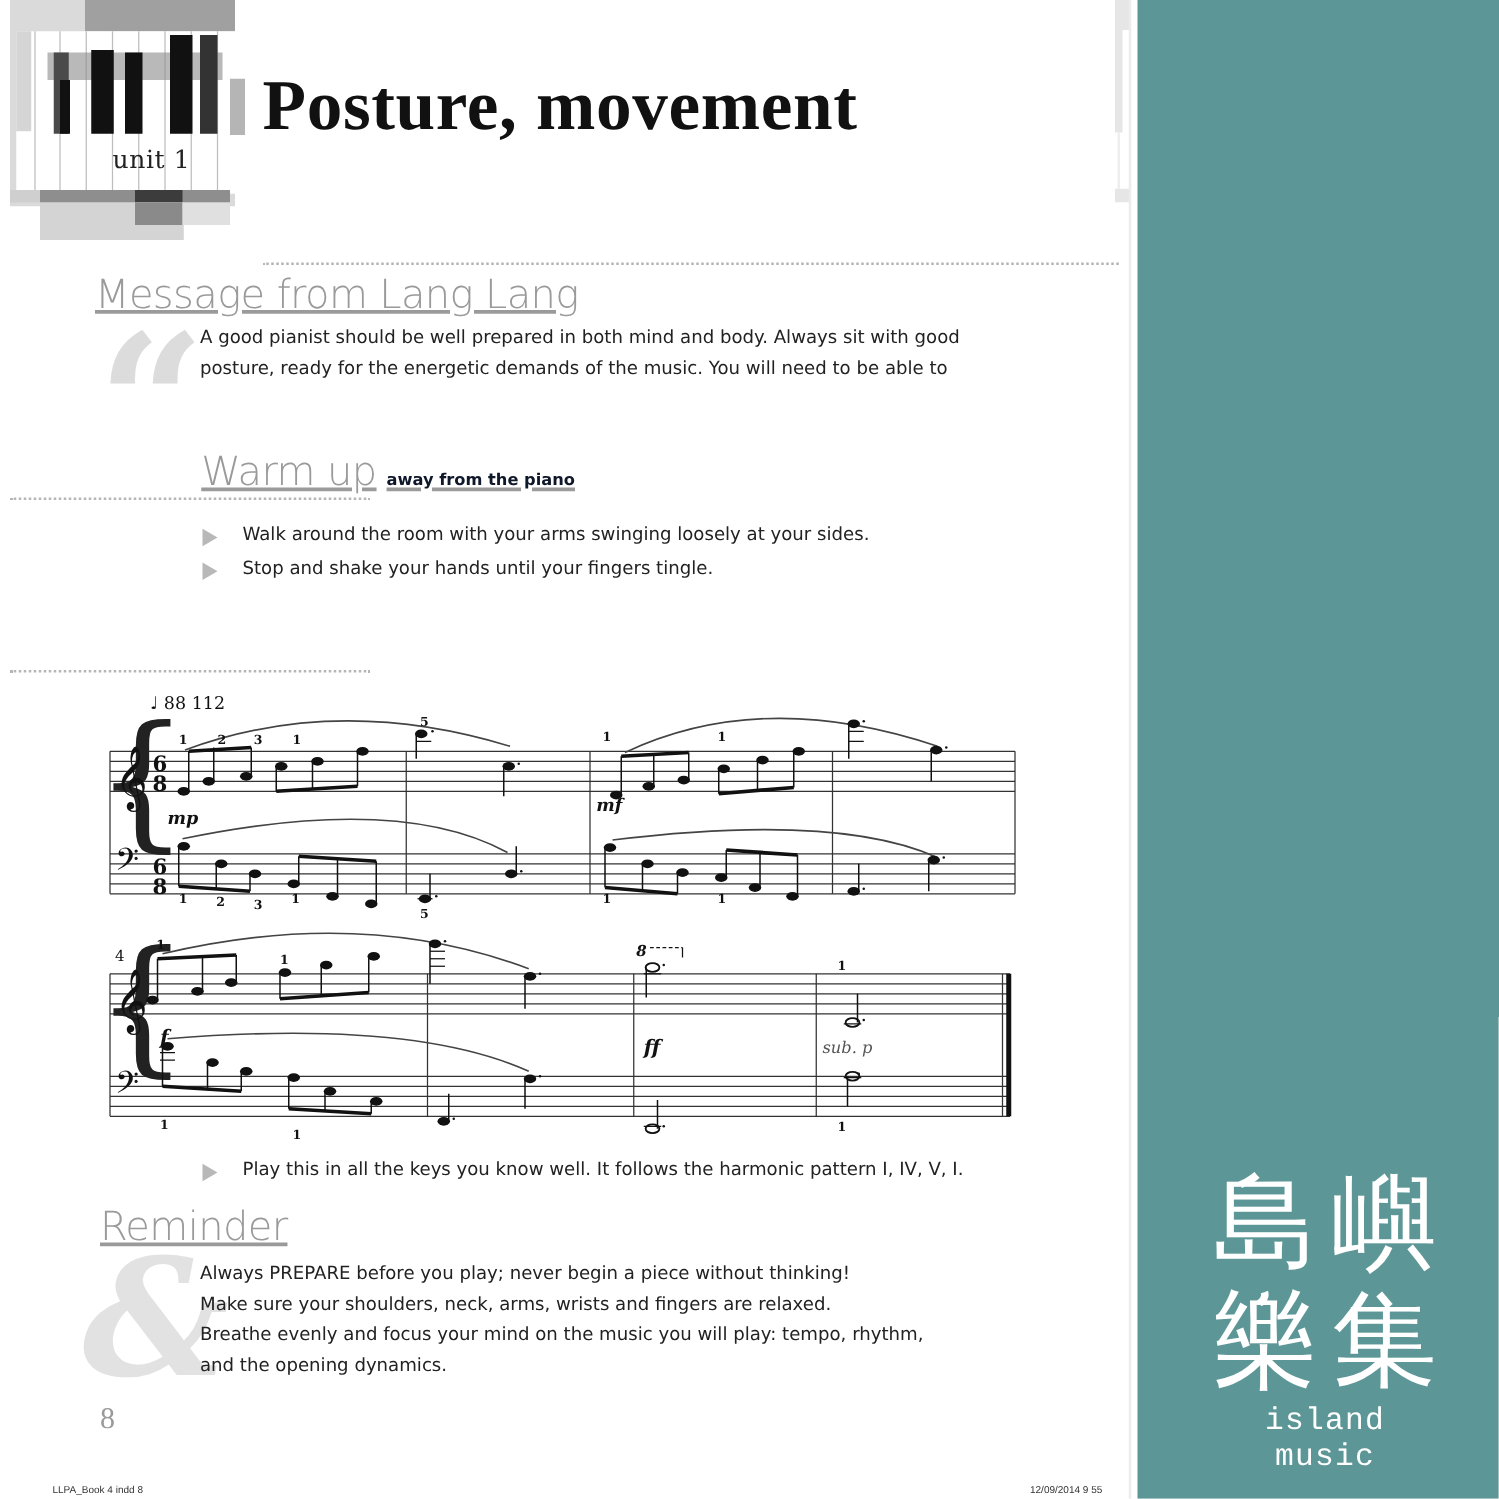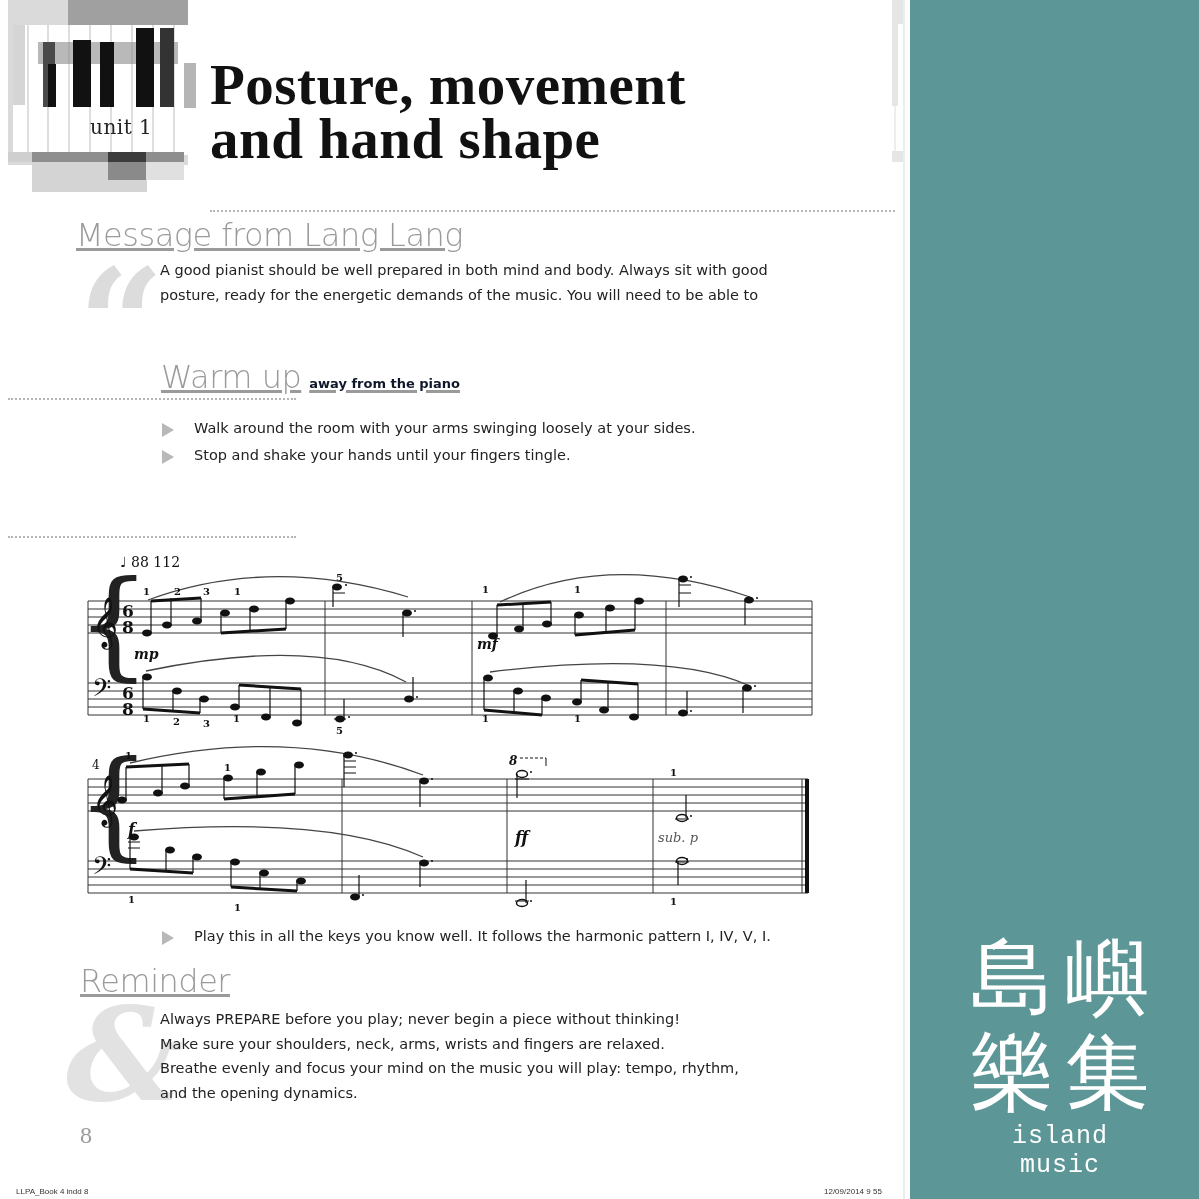--- a/index.html
+++ b/index.html
@@ -74,21 +74,20 @@
     <rect x="24" y="152" width="152" height="10" fill="#8e8e8e"></rect>
     <rect x="100" y="152" width="38" height="10" fill="#3c3c3c"></rect>
     <rect x="24" y="162" width="115" height="30" fill="#d4d4d4"></rect>
     <rect x="100" y="162" width="38" height="18" fill="#8a8a8a"></rect>
     <rect x="138" y="162" width="38" height="18" fill="#e0e0e0"></rect>
   </svg>
   <div class="unit-label">unit 1</div>
 
   <h1 class="title">
     <span>Posture, movement</span><br>
-    <span>and hand shape</span>
   </h1>
 
   <svg class="hdr-right" viewBox="0 0 12 162" width="12" height="162">
     <rect x="0" y="0" width="12" height="24" fill="#e6e6e6"></rect>
     <rect x="0" y="24" width="6" height="82" fill="#e6e6e6"></rect>
     <rect x="2" y="106" width="2" height="45" fill="#eeeeee"></rect>
     <rect x="0" y="151" width="12" height="11" fill="#e6e6e6"></rect>
   </svg>
 
   <div class="dotted" style="left:210px; top:210px; width:685px;"></div>
@@ -398,21 +397,21 @@
   <div class="h2" style="left:80px; top:962px;">Reminder</div>
   <div class="amp-mark">&amp;</div>
   <div class="body-text" style="left:160px; top:1007px; width:700px;">
     <div>Always PREPARE before you play; never begin a piece without thinking!</div>
     <div>Make sure your shoulders, neck, arms, wrists and fingers are relaxed.</div>
     <div>Breathe evenly and focus your mind on the music you will play: tempo, rhythm,</div>
     <div>and the opening dynamics.</div>
   </div>
 
   <div class="page-num">8</div>
-  <div class="slug" style="left:16px;">LLPA_Book 4 indd   8</div>
+  <div class="slug" style="left:42px;">LLPA_Book 4 indd   8</div>
   <div class="slug" style="left:824px;">12/09/2014   9 55</div>
 </div>
 
 <div class="page-edge"></div>
 
 <div class="sidebar"></div>
 <div class="logo">
   <div class="logo-chars">
     <span>島</span>
     <span>嶼</span>

